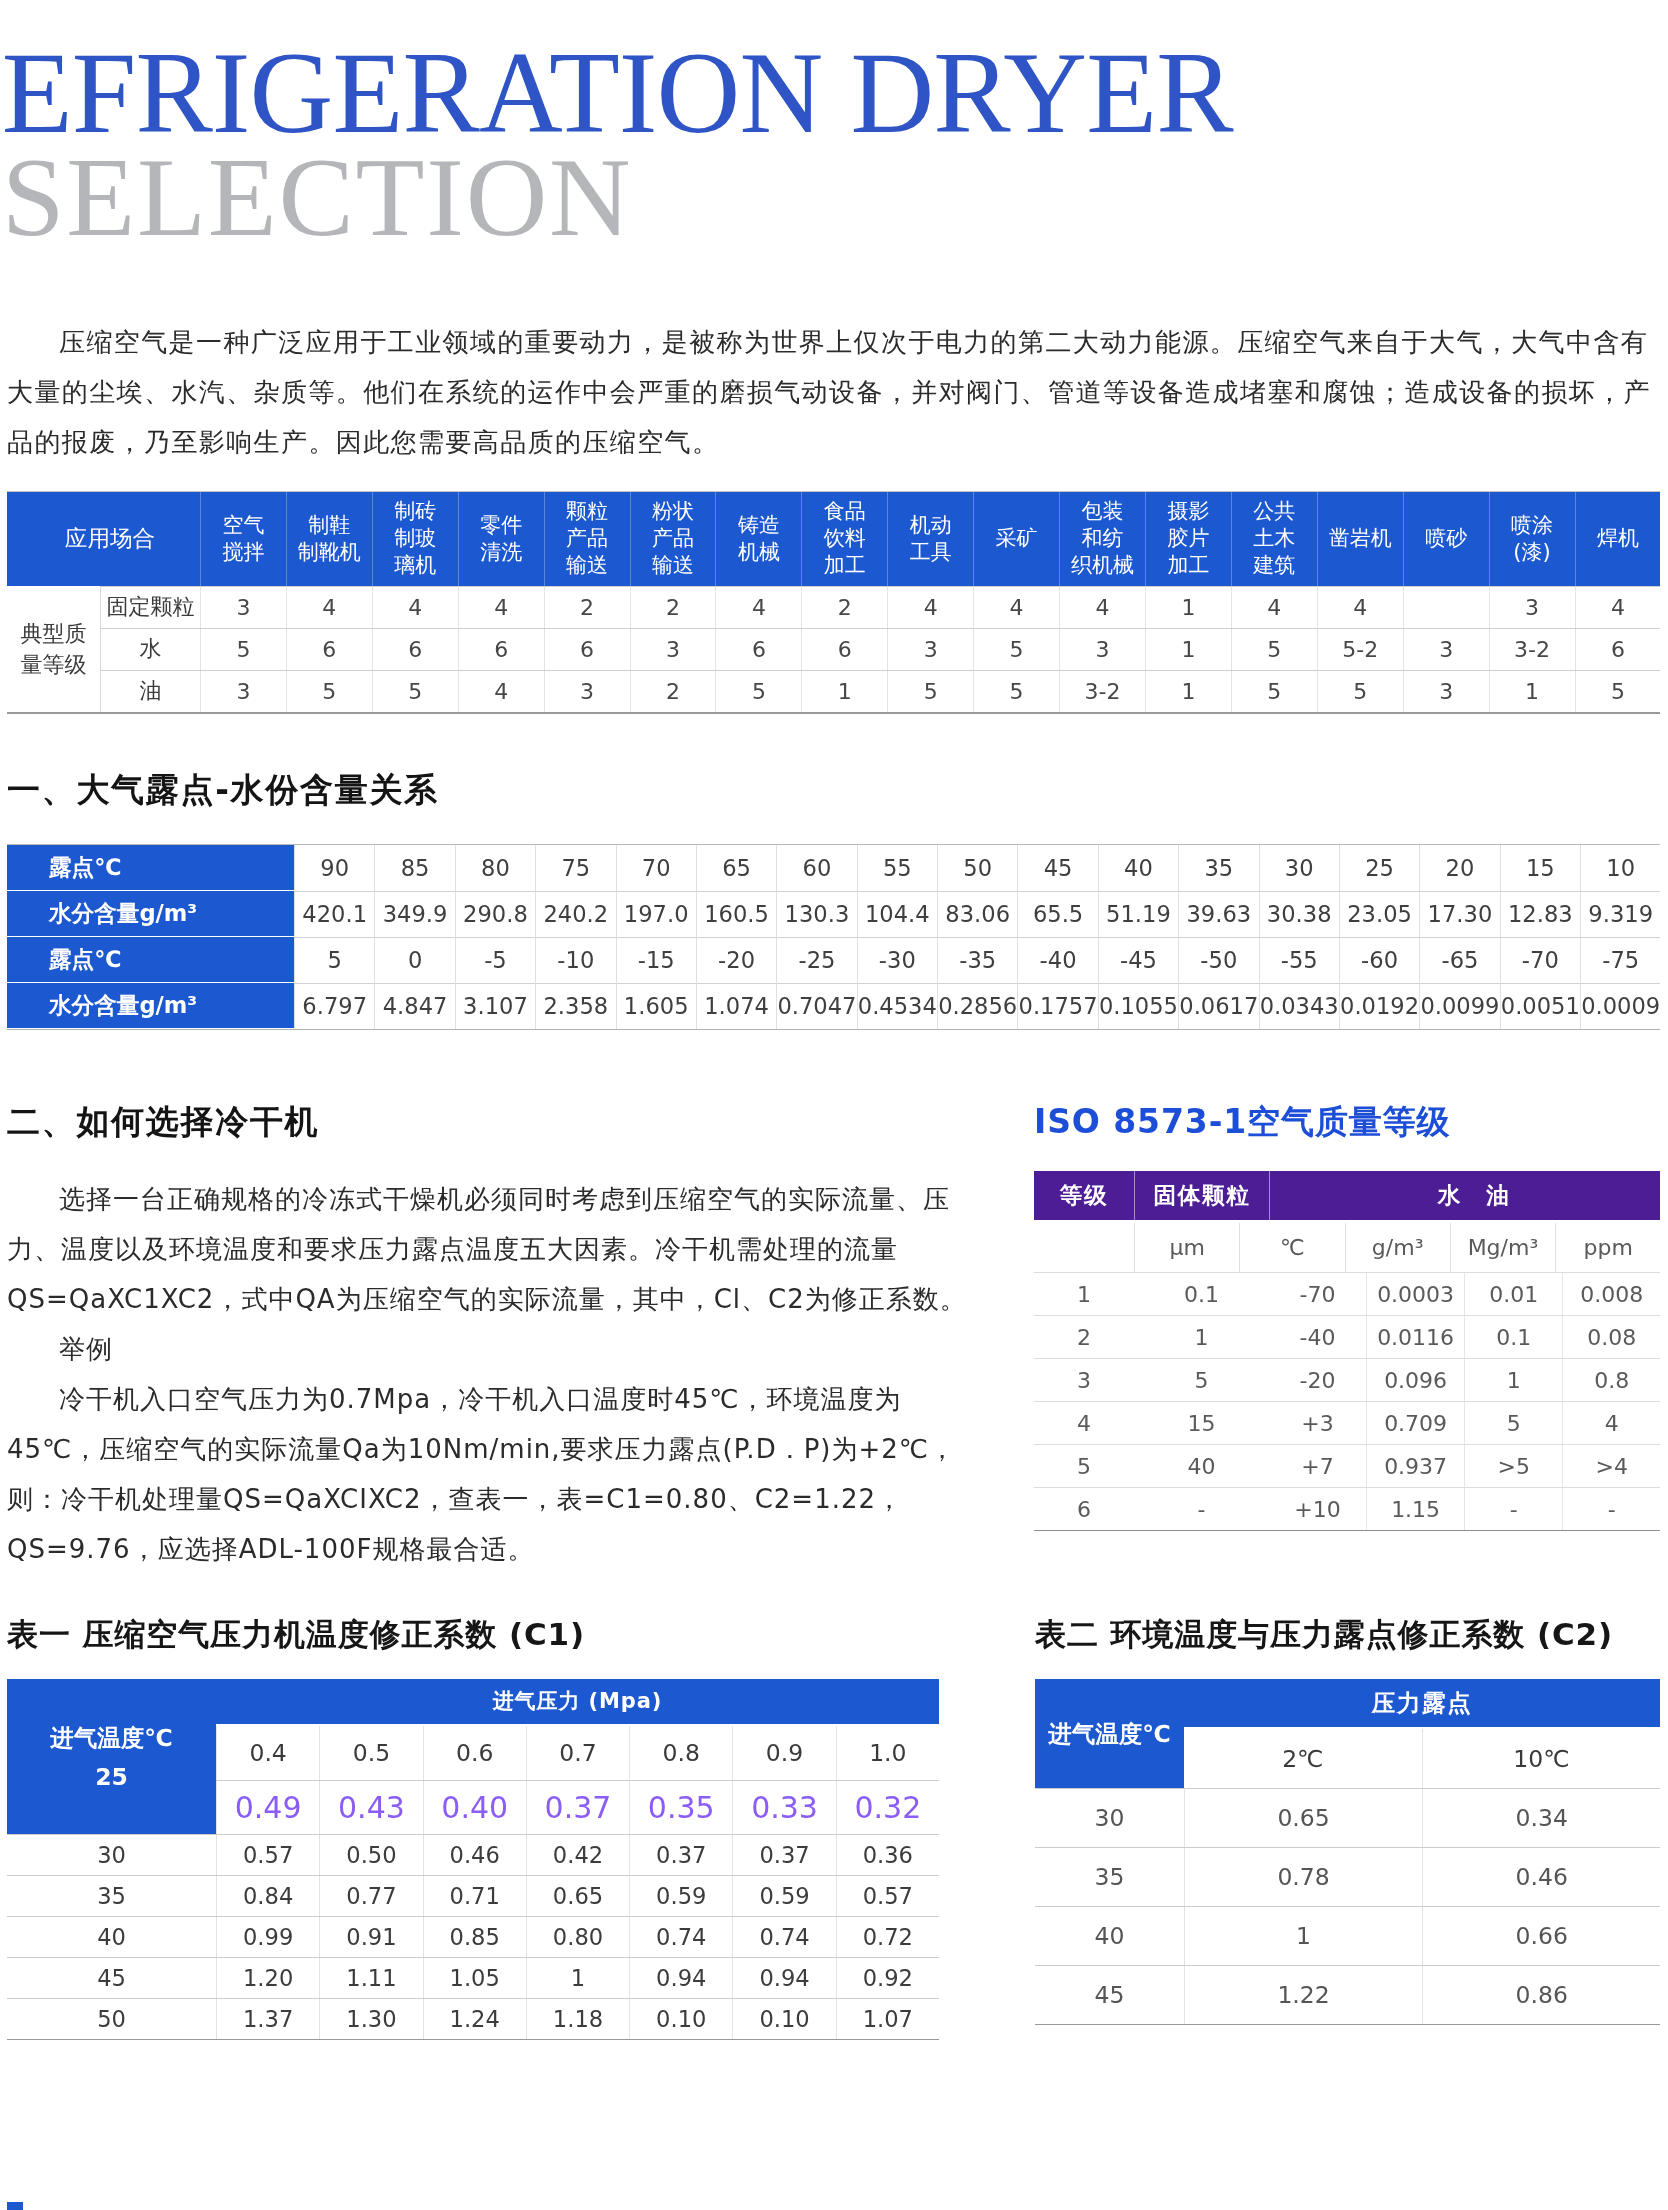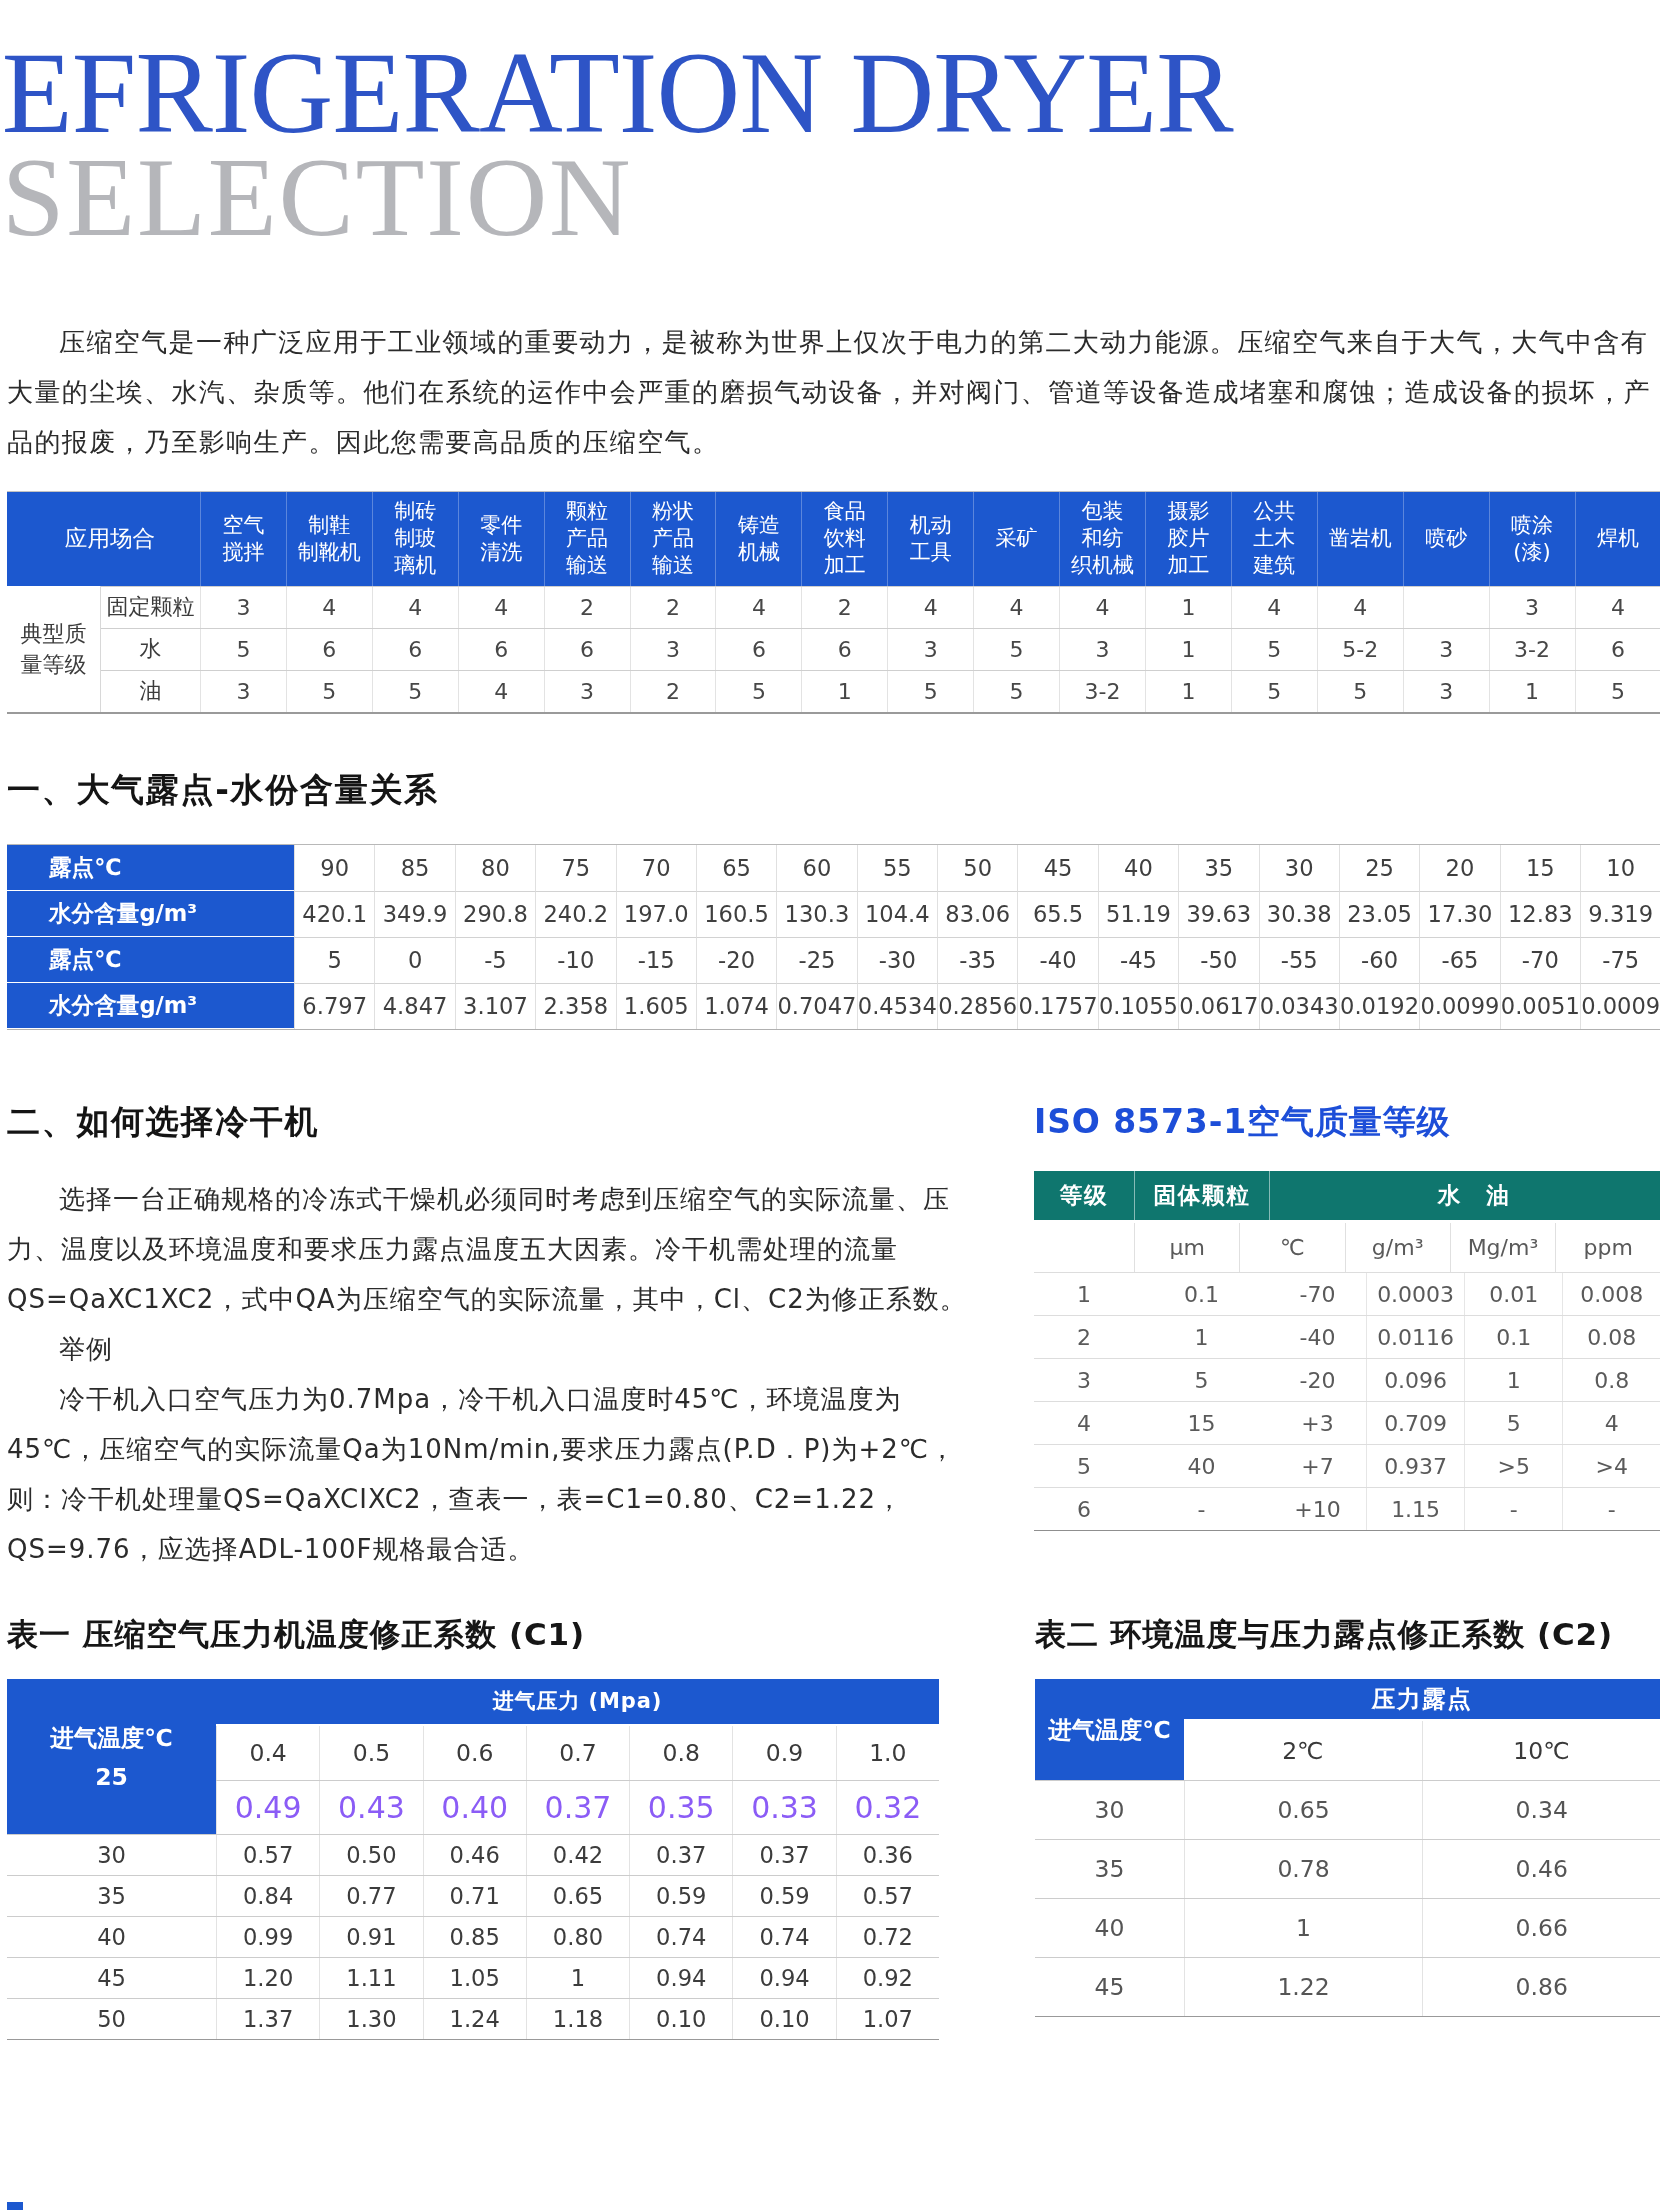--- a/index.html
+++ b/index.html
@@ -58,21 +58,21 @@
   .twocol{ display:flex; margin-top:70px; }
   .col-l{ width:980px; flex:none; }
   .col-gap{ width:47px; flex:none; }
   .col-r{ flex:1; }
   .how-p{ font-size:26px; line-height:50px; letter-spacing:1px; color:#2b2b2b; text-indent:2em; }
   .how-p.first{ margin-top:29.5px; }
 
   .iso-heading{ font-size:33px; font-weight:600; color:#1d4ed8; letter-spacing:0.9px; }
   .iso{ margin-top:26px; border-bottom:1.7px solid #8f8f8f; }
   .iso .hrow{ height:49px; margin-bottom:3.5px; }
-  .iso .hrow .cell{ background:#0f766e; color:#fff; font-size:22.6px; font-weight:600; letter-spacing:1.7px;
+  .iso .hrow .cell{ background:#4c1d95; color:#fff; font-size:22.6px; font-weight:600; letter-spacing:1.7px;
       border-left:1.7px solid rgba(255,255,255,.5); }
   .iso .hrow .cell:first-child{ border-left:none; }
   .iso .c1w{ width:100px; flex:none; }
   .iso .c2w{ width:135px; flex:none; }
   .iso .span{ flex:1;padding-left:18px; }
   .iso .srow{ height:49px; }
   .iso .srow .cell, .iso-body .row .cell{ font-size:22px; color:#5a5a5a; }
   .iso .srow .cell{ flex:1; border-left:0.9px solid #e0e0e0; }
   .iso .srow .cell.c1w, .iso .srow .cell.c2w{ flex:none; border-left:none; }
   .iso-body .row{ height:43px; border-top:0.9px solid #ddd; }
@@ -102,21 +102,21 @@
   .c1 .frow .cell{ flex:1; font-size:30px; color:#8b5cf6; border-left:0.9px solid #e3e3e3; }
   .c1-body .row{ height:41px; border-top:0.9px solid #ccc; }
   .c1-body .row .cell{ flex:1; font-size:22.6px; color:#3c3c3c; border-left:0.9px solid #e3e3e3; }
   .c1-body .row .cell.tcol{ width:209px; flex:none; border-left:none; }
 
   .c2{ margin-top:22.6px; border-bottom:1.7px solid #999; }
   .c2-top{ display:flex; }
   .c2 .corner{ width:149px; flex:none; background:#1c58cf; color:#fff; font-size:23.5px; font-weight:600;
      display:flex; align-items:center; justify-content:center; }
   .c2-right{ flex:1; }
-  .c2 .spanbar{ height:40px; background:#1c58cf; color:#fff; font-size:23.5px; font-weight:600;
+  .c2 .spanbar{ height:48px; background:#1c58cf; color:#fff; font-size:23.5px; font-weight:600;
      display:flex; align-items:center; justify-content:center; margin-bottom:2.6px; letter-spacing:1.7px; }
   .c2 .srow{ height:59px; }
   .c2 .srow .cell{ flex:1; font-size:23.5px; color:#3a3a3a; border-left:0.9px solid #e3e3e3; }
   .c2 .srow .cell:first-child{ border-left:none; }
   .c2-body .row{ height:59px; border-top:0.9px solid #ccc; }
   .c2-body .row .cell{ flex:1; font-size:23.5px; color:#555; border-left:0.9px solid #e3e3e3; }
   .c2-body .row .cell.tcol{ width:149px; flex:none; border-left:none; }
 
   .corner-mark{ position:absolute; left:7px; bottom:0; width:15.6px; height:8.7px; background:#1c58cf; }
 </style>

